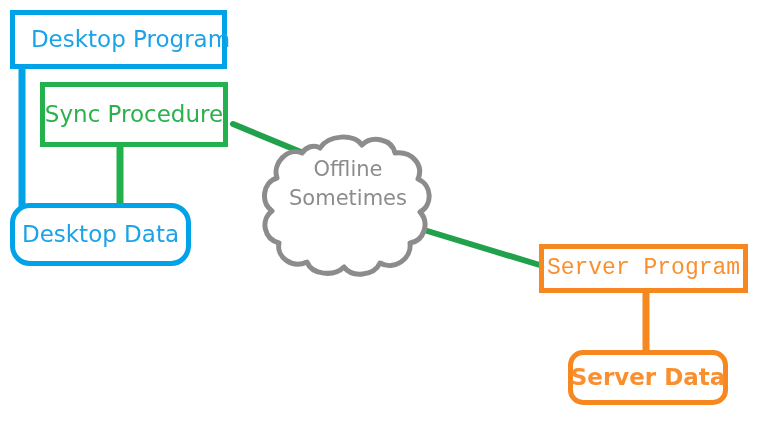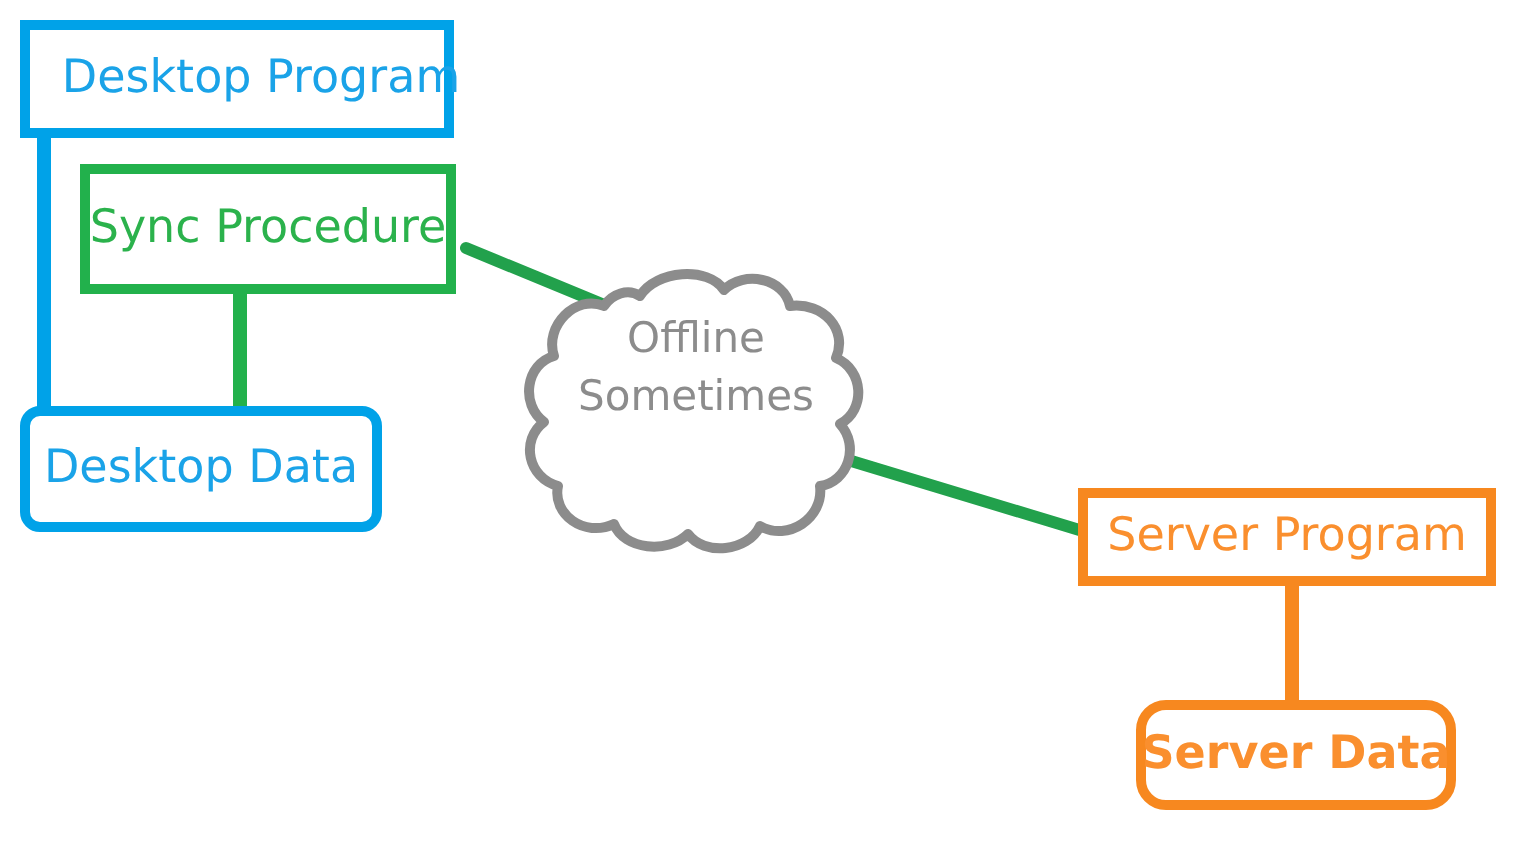--- a/index.html
+++ b/index.html
@@ -63,35 +63,36 @@
   #node-sync-procedure .node-label {
     color: #2bb24c;
     font-size: 23px;
   }
 
   
   #node-desktop-data {
     left: 10px;  top: 203px;
     width: 181px; height: 63px;
     border: 5px solid #00a2e8;
-    border-radius: 10px;
+    border-radius: 20px;
     z-index: 5;
   }
   #node-desktop-data .node-label {
     color: #1aa3e8;
     font-size: 23px;
   }
 
   
   #node-server-program {
     left: 539px; top: 244px;
     width: 209px; height: 49px;
     border: 5px solid #f7881f;
     border-radius: 0;
     z-index: 5;
+    font-family: Liberation Mono, monospace;
   }
   #node-server-program .node-label {
     color: #fa8f2e;
     font-size: 23px;
   }
 
   
   #node-server-data {
     left: 568px; top: 350px;
     width: 160px; height: 55px;

